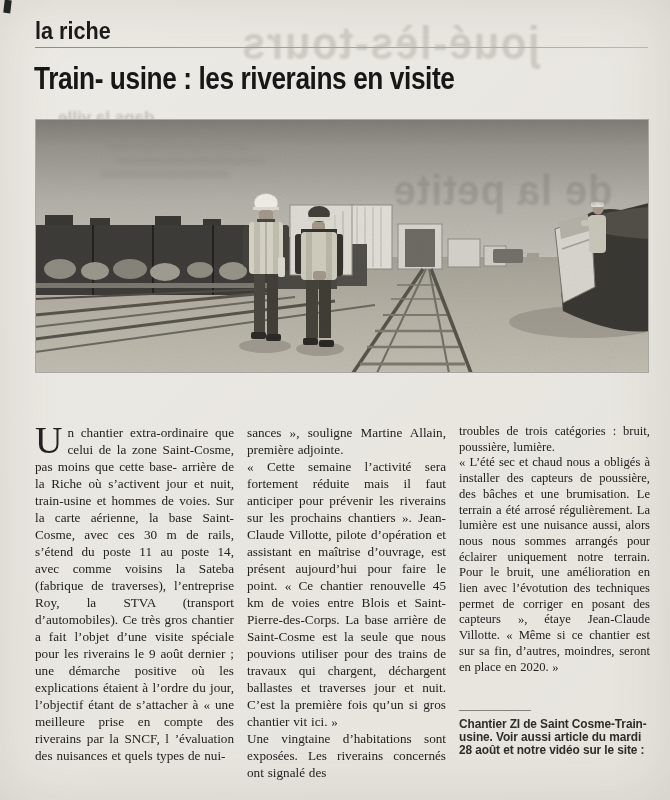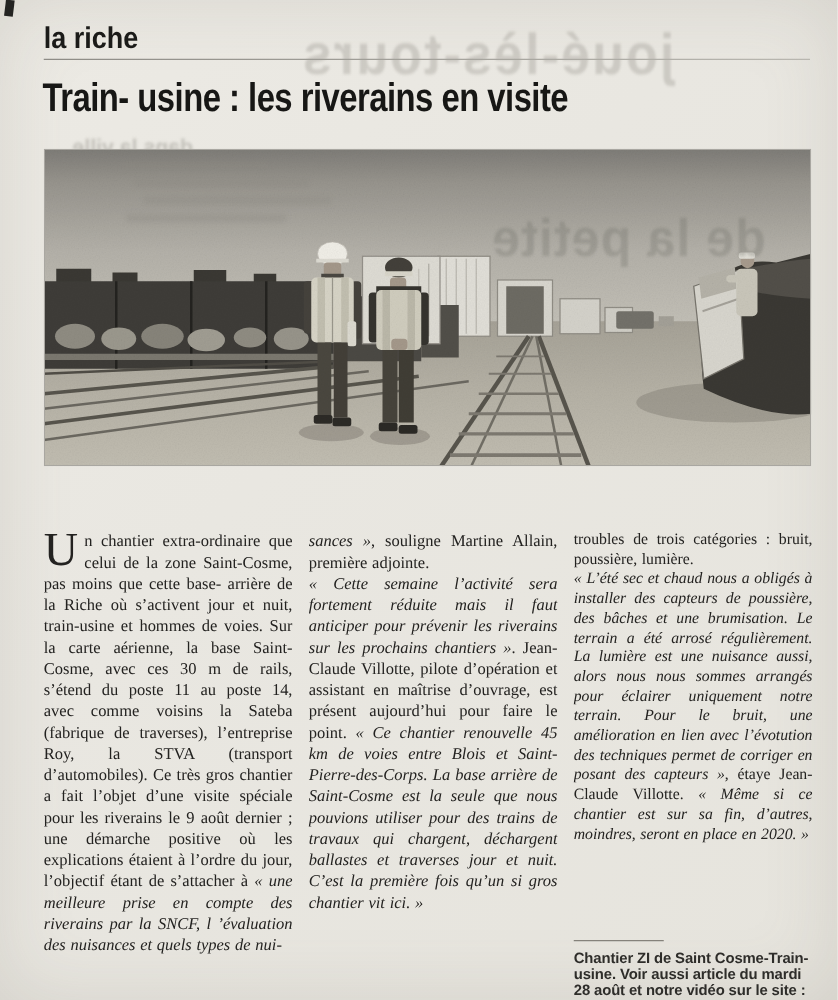--- a/index.html
+++ b/index.html
@@ -68,31 +68,31 @@
     line-height:1.28;color:#2c2b28;
   }
   
   .col{
     position:absolute;top:424px;height:376px;overflow:hidden;
     font-family:"Liberation Serif",serif;
     font-size:13.2px;line-height:17px;color:#232220;
     text-align:justify;word-spacing:.5px;
   }
   .col p{margin:0;}
-  .col .it{font-style:italic;}
+  .col .it{}
   #col-0{left:35px;width:199px;}
   #col-1{left:247px;width:199px;}
   #col-2{left:459px;width:191px;height:282px;font-size:12.6px;line-height:15.7px;}
   .dropcap{
     float:left;font-size:38px;line-height:29px;
     padding:2px 5px 0 0;color:#232220;
   }
   
   .note{
-    position:absolute;left:459px;top:710px;width:191px;margin-top:42px;
+    position:absolute;left:459px;top:710px;width:191px;
   }
   .note-rule{width:72px;height:1px;background:#85827b;margin-bottom:7px;}
   .note-body{
     font-size:11.9px;font-weight:bold;line-height:13.2px;color:#2e2d2a;
     letter-spacing:-.1px;
   }
   .note-run + .note-run::before{content:" ";}
   .note-url{display:block;}
 </style>
 </head>
@@ -282,20 +282,21 @@
     <div class="ghost ghost-sky">de la petite</div>
   </figure>
 
 
   <div class="col" id="col-0">
       <p><span class="dropcap">U</span><span>n chantier extra-ordinaire que celui de la zone Saint-Cosme, pas moins que cette base- arrière de la Riche où s’activent jour et nuit, train-usine et hommes de voies. Sur la carte aérienne, la base Saint-Cosme, avec ces 30 m de rails, s’étend du poste 11 au poste 14, avec comme voisins la Sateba (fabrique de traverses), l’entreprise Roy, la STVA (transport d’automobiles). Ce très gros chantier a fait l’objet d’une visite spéciale pour les riverains le 9 août dernier ; une démarche positive où les explications étaient à l’ordre du jour, l’objectif étant de s’attacher à </span><span class="it">« une meilleure prise en compte des riverains par la SNCF, l ’évaluation des nuisances et quels types de nui-</span></p>
     </div>
   <div class="col" id="col-1">
       <p><span class="it">sances »</span><span>, souligne Martine Allain, première adjointe.</span></p>
       <p><span class="it">« Cette semaine l’activité sera fortement réduite mais il faut anticiper pour prévenir les riverains sur les prochains chantiers »</span><span>. Jean- Claude Villotte, pilote d’opération et assistant en maîtrise d’ouvrage, est présent aujourd’hui pour faire le point. </span><span class="it">« Ce chantier renouvelle 45 km de voies entre Blois et Saint-Pierre-des-Corps. La base arrière de Saint-Cosme est la seule que nous pouvions utiliser pour des trains de travaux qui chargent, déchargent ballastes et traverses jour et nuit. C’est la première fois qu’un si gros chantier vit ici. »</span></p>
+      <p><span>Une vingtaine d’habitations sont exposées. Les riverains concernés ont signalé des</span></p>
     </div>
   <div class="col" id="col-2">
       <p><span>troubles de trois catégories : bruit, poussière, lumière.</span></p>
       <p><span class="it">« L’été sec et chaud nous a obligés à installer des capteurs de poussière, des bâches et une brumisation. Le terrain a été arrosé régulièrement. La lumière est une nuisance aussi, alors nous nous sommes arrangés pour éclairer uniquement notre terrain. Pour le bruit, une amélioration en lien avec l’évotution des techniques permet de corriger en posant des capteurs »</span><span>, étaye Jean-Claude Villotte. </span><span class="it">« Même si ce chantier est sur sa fin, d’autres, moindres, seront en place en 2020. »</span></p>
     </div>
 
   <div class="note">
     <div class="note-rule"></div>
     <div class="note-body">
       <span class="note-run">Chantier ZI de Saint Cosme-Train-usine.</span><span class="note-run">Voir aussi article du mardi 28 août et notre vidéo sur le site :</span>

